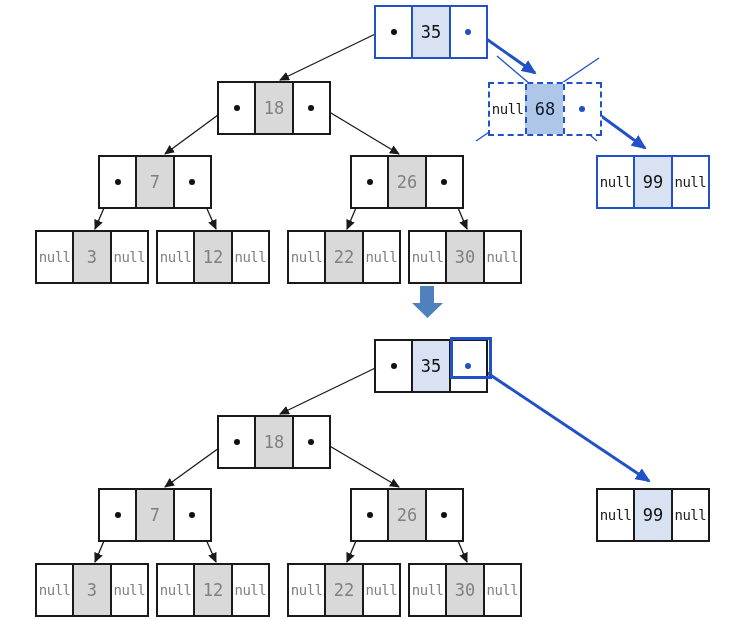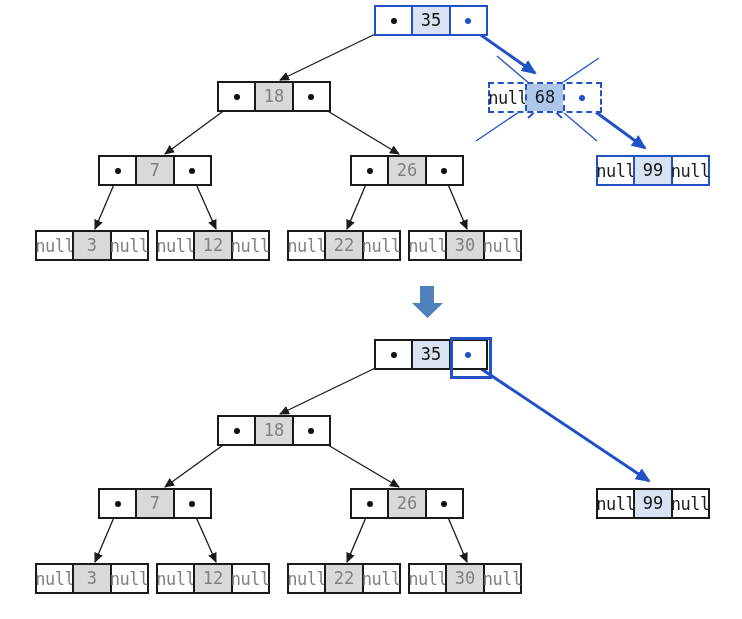--- a/index.html
+++ b/index.html
@@ -6,33 +6,33 @@
     --blue:#2151c6; --light-blue:#d9e2f3; --mid-blue:#aec6e8;
     --gray-fill:#d9d9d9; --gray-text:#808080; --black:#1a1a1a; --block-arrow:#4f81bd;
   }
   html,body{margin:0;padding:0;background:#ffffff;}
   #stage{
     position:relative; width:742px; height:619px; background:#fff; overflow:hidden;
     font-family:"DejaVu Sans Mono","Liberation Mono",monospace;
   }
   svg.wires{position:absolute;left:0;top:0;width:742px;height:619px;pointer-events:none;}
   .node{
-    position:absolute; width:114px; height:31px; display:flex;
+    position:absolute; width:114px; height:54px; display:flex;
     border:2px solid var(--black); background:#fff; box-sizing:border-box; z-index:2;
   }
   .node .cell{flex:1 1 0; display:flex; align-items:center; justify-content:center; box-sizing:border-box; min-width:0;}
   .node .cell + .cell{border-left:2px solid var(--black);}
   .node.blue{border-color:var(--blue);}
   .node.blue .cell + .cell{border-left-color:var(--blue);}
   .node.dashed{border:2px dashed var(--blue);}
   .node.dashed .cell + .cell{border-left:2px dashed var(--blue);}
   .val{background:var(--gray-fill); color:var(--gray-text); font-size:17px; line-height:1;}
   .val.lb{background:var(--light-blue); color:#111;}
   .val.mb{background:var(--mid-blue); color:#0f172a;}
-  .nul{font-size:17px; color:var(--gray-text); letter-spacing:-0.5px;}
+  .nul{font-size:14px; color:var(--gray-text); letter-spacing:-0.5px;}
   .nul.dark{color:var(--black);}
   .dot{width:6px; height:6px; border-radius:50%; background:#111;}
   .dot.blue{background:var(--blue);}
   .hl-box{
     position:absolute; border:3px solid var(--blue); background:transparent;
     box-sizing:border-box; z-index:3; pointer-events:none;
   }
   .wires .blk{stroke:var(--black); stroke-width:1.3; fill:none;}
   .wires .blu{stroke:var(--blue); stroke-width:3; fill:none;}
   .wires .xthin{stroke:var(--blue); stroke-width:1.3; fill:none;}

